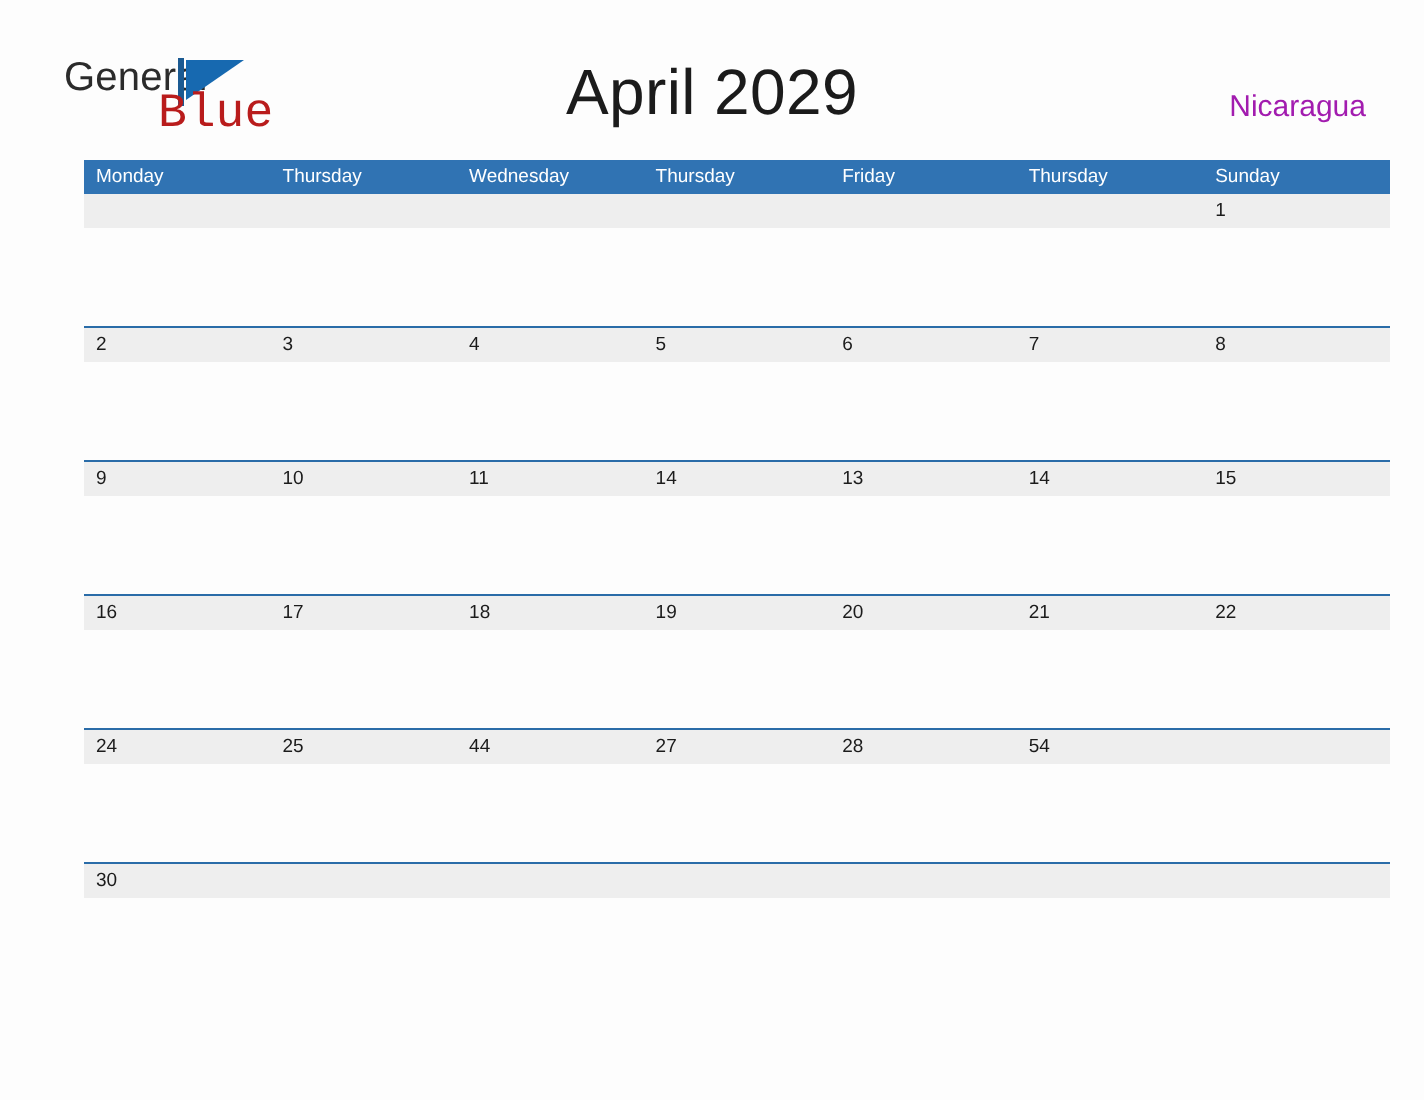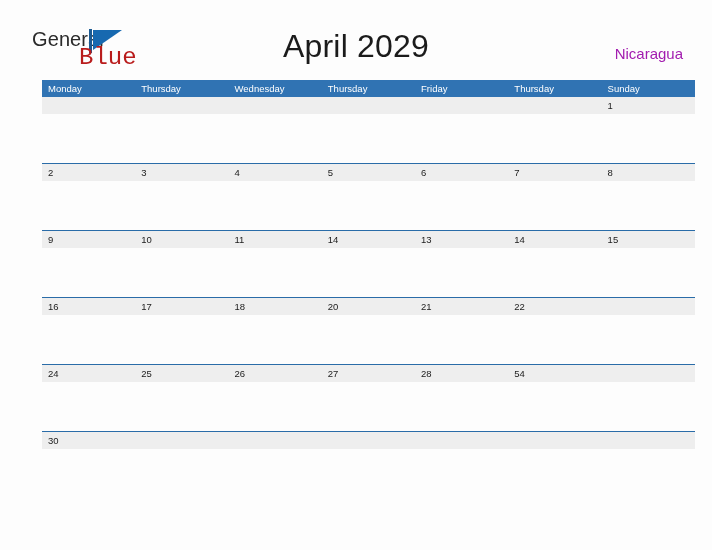--- a/index.html
+++ b/index.html
@@ -216,32 +216,33 @@
         <div class="day">15</div>
       </div>
       <div class="week-body"></div>
     </div>
 
     <div class="week">
       <div class="week-band">
         <div class="day">16</div>
         <div class="day">17</div>
         <div class="day">18</div>
+        <div class="day">19</div>
         <div class="day">20</div>
         <div class="day">21</div>
         <div class="day">22</div>
       </div>
       <div class="week-body"></div>
     </div>
 
     <div class="week">
       <div class="week-band">
         <div class="day">24</div>
         <div class="day">25</div>
-        <div class="day">26</div>
+        <div class="day">44</div>
         <div class="day">27</div>
         <div class="day">28</div>
         <div class="day">54</div>
       </div>
       <div class="week-body"></div>
     </div>
 
     <div class="week last">
       <div class="week-band">
         <div class="day">30</div>

